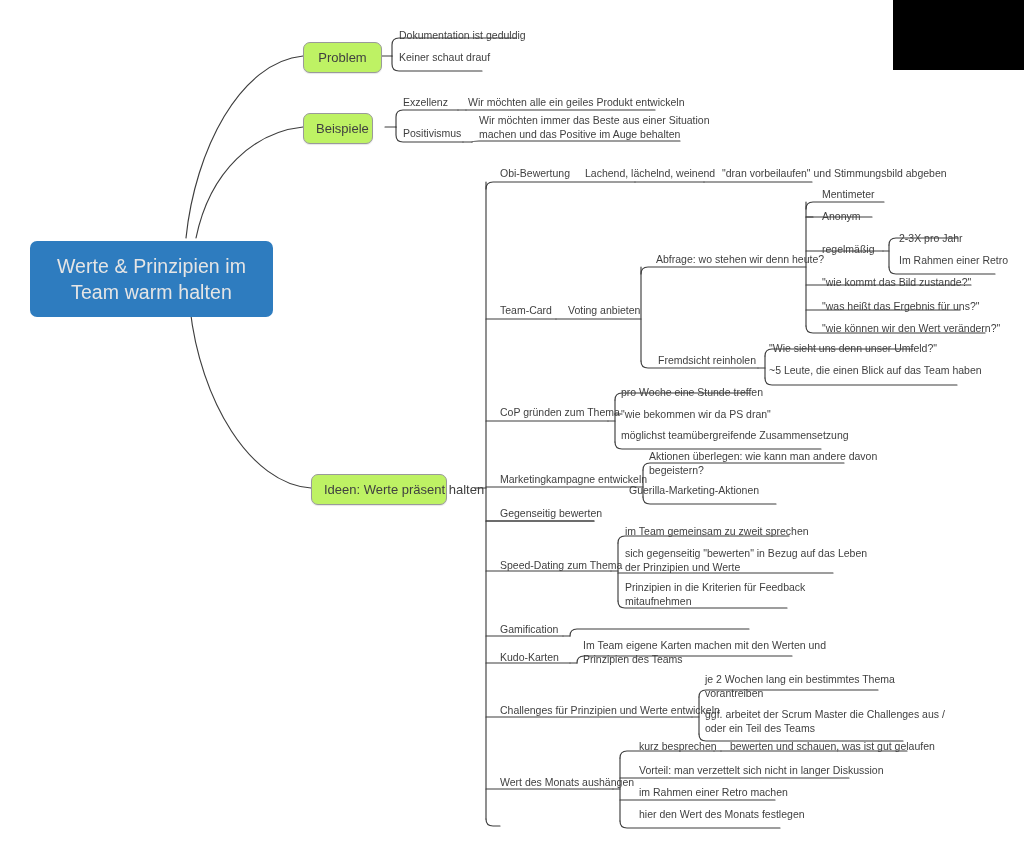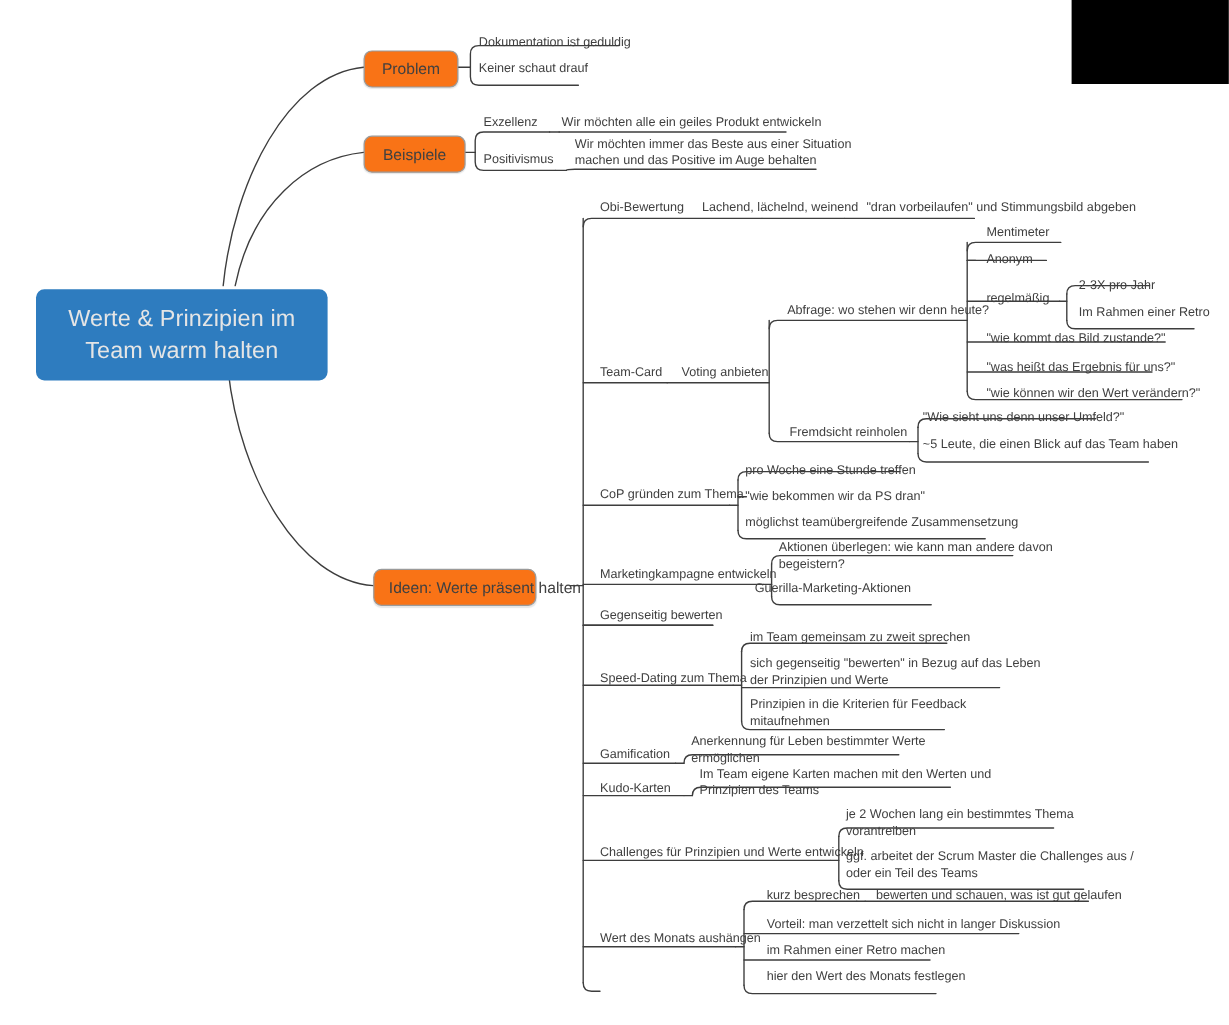--- a/index.html
+++ b/index.html
@@ -42,21 +42,21 @@
     color: #e5e5e5;
     font-size: 19.5px;
     line-height: 26px;
     text-align: center;
     padding: 12px 14px;
     letter-spacing: 0.1px;
   }
   
   .pill {
     border-radius: 7px;
-    background: #f97316;
+    background: #bef264;
     border: 1px solid #9a9a9a;
     color: #404040;
     font-size: 13px;
     line-height: 17px;
     text-align: center;
     padding: 6px 12px;
     box-shadow: 0 1px 1px rgba(0,0,0,0.10);
   }
   
   .leaf {
@@ -181,21 +181,21 @@
       <path d="M 714 751 L 721 751"></path>
       <path d="M 721 751 Q 721 751 728 751 L 907 751"></path>
     </g>
   </svg>
 
   <div class="node root-node" style="left:30px; top:241px; width:243px;">Werte &amp; Prinzipien im
 Team warm halten</div>
 
   <div class="node pill" style="left:303px; top:42px; width:79px;">Problem</div>
 
-  <div class="node pill" style="left:303px; top:113px; width:85px;">Beispiele</div>
+  <div class="node pill" style="left:303px; top:113px; width:70px;">Beispiele</div>
 
   <div class="node pill" style="left:311px; top:474px; width:136px;">Ideen: Werte präsent halten</div>
 
   <div class="node leaf" style="left:399px; top:29px;">Dokumentation ist geduldig</div>
   <div class="node leaf" style="left:399px; top:51px;">Keiner schaut drauf</div>
 
   <div class="node leaf" style="left:403px; top:96px;">Exzellenz</div>
   <div class="node leaf" style="left:468px; top:96px;">Wir möchten alle ein geiles Produkt entwickeln</div>
 
   <div class="node leaf" style="left:403px; top:127px;">Positivismus</div>
@@ -237,22 +237,20 @@
   <div class="node leaf" style="left:500px; top:507px;">Gegenseitig bewerten</div>
 
   <div class="node leaf" style="left:500px; top:559px;text-align:right;">Speed-Dating zum Thema</div>
   <div class="node leaf" style="left:625px; top:525px;">im Team gemeinsam zu zweit sprechen</div>
   <div class="node leaf" style="left:625px; top:547px;">sich gegenseitig "bewerten" in Bezug auf das Leben
 der Prinzipien und Werte</div>
   <div class="node leaf" style="left:625px; top:581px;">Prinzipien in die Kriterien für Feedback
 mitaufnehmen</div>
 
   <div class="node leaf" style="left:500px; top:623px;">Gamification</div>
-  <div class="node leaf" style="left:576px; top:612px;">Anerkennung für Leben bestimmter Werte
-ermöglichen</div>
 
   <div class="node leaf" style="left:500px; top:651px;">Kudo-Karten</div>
   <div class="node leaf" style="left:583px; top:639px;">Im Team eigene Karten machen mit den Werten und
 Prinzipien des Teams</div>
 
   <div class="node leaf" style="left:500px; top:704px;">Challenges für Prinzipien und Werte entwickeln</div>
   <div class="node leaf" style="left:705px; top:673px;">je 2 Wochen lang ein bestimmtes Thema
 vorantreiben</div>
   <div class="node leaf" style="left:705px; top:708px;">ggf. arbeitet der Scrum Master die  Challenges aus /
 oder ein Teil des Teams</div>

